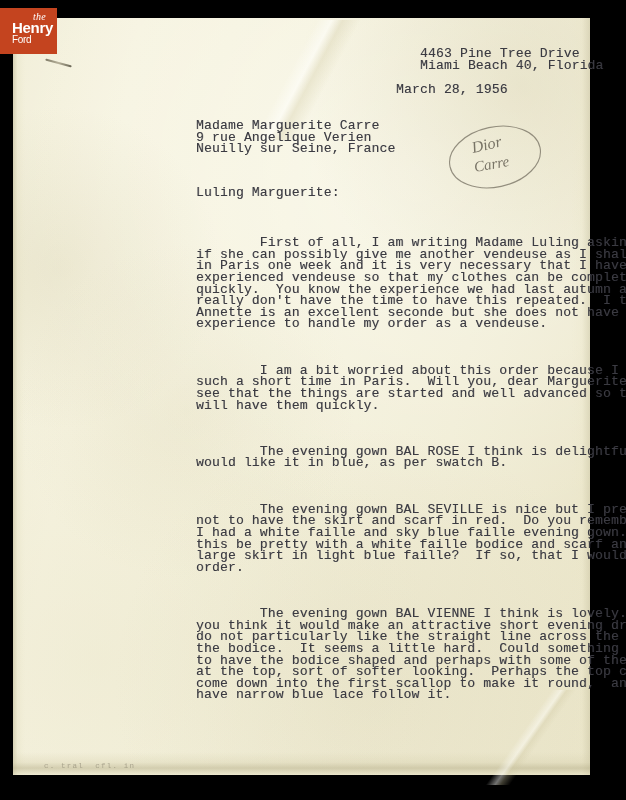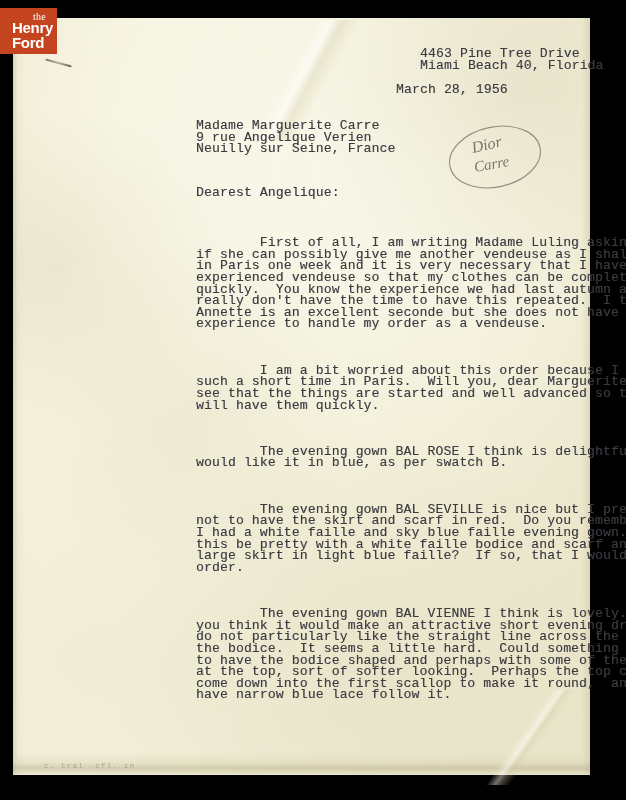--- a/index.html
+++ b/index.html
@@ -121,39 +121,40 @@
     color: #ffffff;
     line-height: 1;
     user-select: none;
   }
   .logo .l-the {
     position: absolute;
     left: 5px;
     top: 4px;
     font-family: "Liberation Serif", serif;
     font-size: 10px;
+    font-style: italic;
     letter-spacing: 0.2px;
     padding-left: 28px;
   }
   .logo .l-henry {
     position: absolute;
     left: 12px;
     top: 12px;
     font-family: "Liberation Sans", sans-serif;
     font-weight: bold;
     font-size: 15px;
     letter-spacing: -0.3px;
   }
   .logo .l-ford {
     position: absolute;
     left: 12px;
     top: 27px;
     font-family: "Liberation Sans", sans-serif;
-    font-weight: bold;
-    font-size: 15px;
+    font-weight: normal;
+    font-size: 10px;
     letter-spacing: -0.3px;
   }
 
   
   .staple {
     position: absolute;
     left: 45px;
     top: 58px;
     width: 27px;
     height: 10px;
@@ -256,21 +257,21 @@
 
   <div class="typed blk-return">4463 Pine Tree Drive
 Miami Beach 40, Florida</div>
 
   <div class="typed blk-date">March 28, 1956</div>
 
   <div class="typed blk-recipient">Madame Marguerite Carre
 9 rue Angelique Verien
 Neuilly sur Seine, France</div>
 
-  <div class="typed blk-salutation">Dearest Angelique:</div>
+  <div class="typed blk-salutation">Luling Marguerite:</div>
 
   <div class="typed blk-body">
     <p>        First of all, I am writing Madame Luling asking her
 if she can possibly give me another vendeuse as I shall only be
 in Paris one week and it is very necessary that I have an
 experienced vendeuse so that my clothes can be completed
 quickly.  You know the experience we had last autumn and I
 really don't have the time to have this repeated.  I think
 Annette is an excellent seconde but she does not have enough
 experience to handle my order as a vendeuse.</p>

